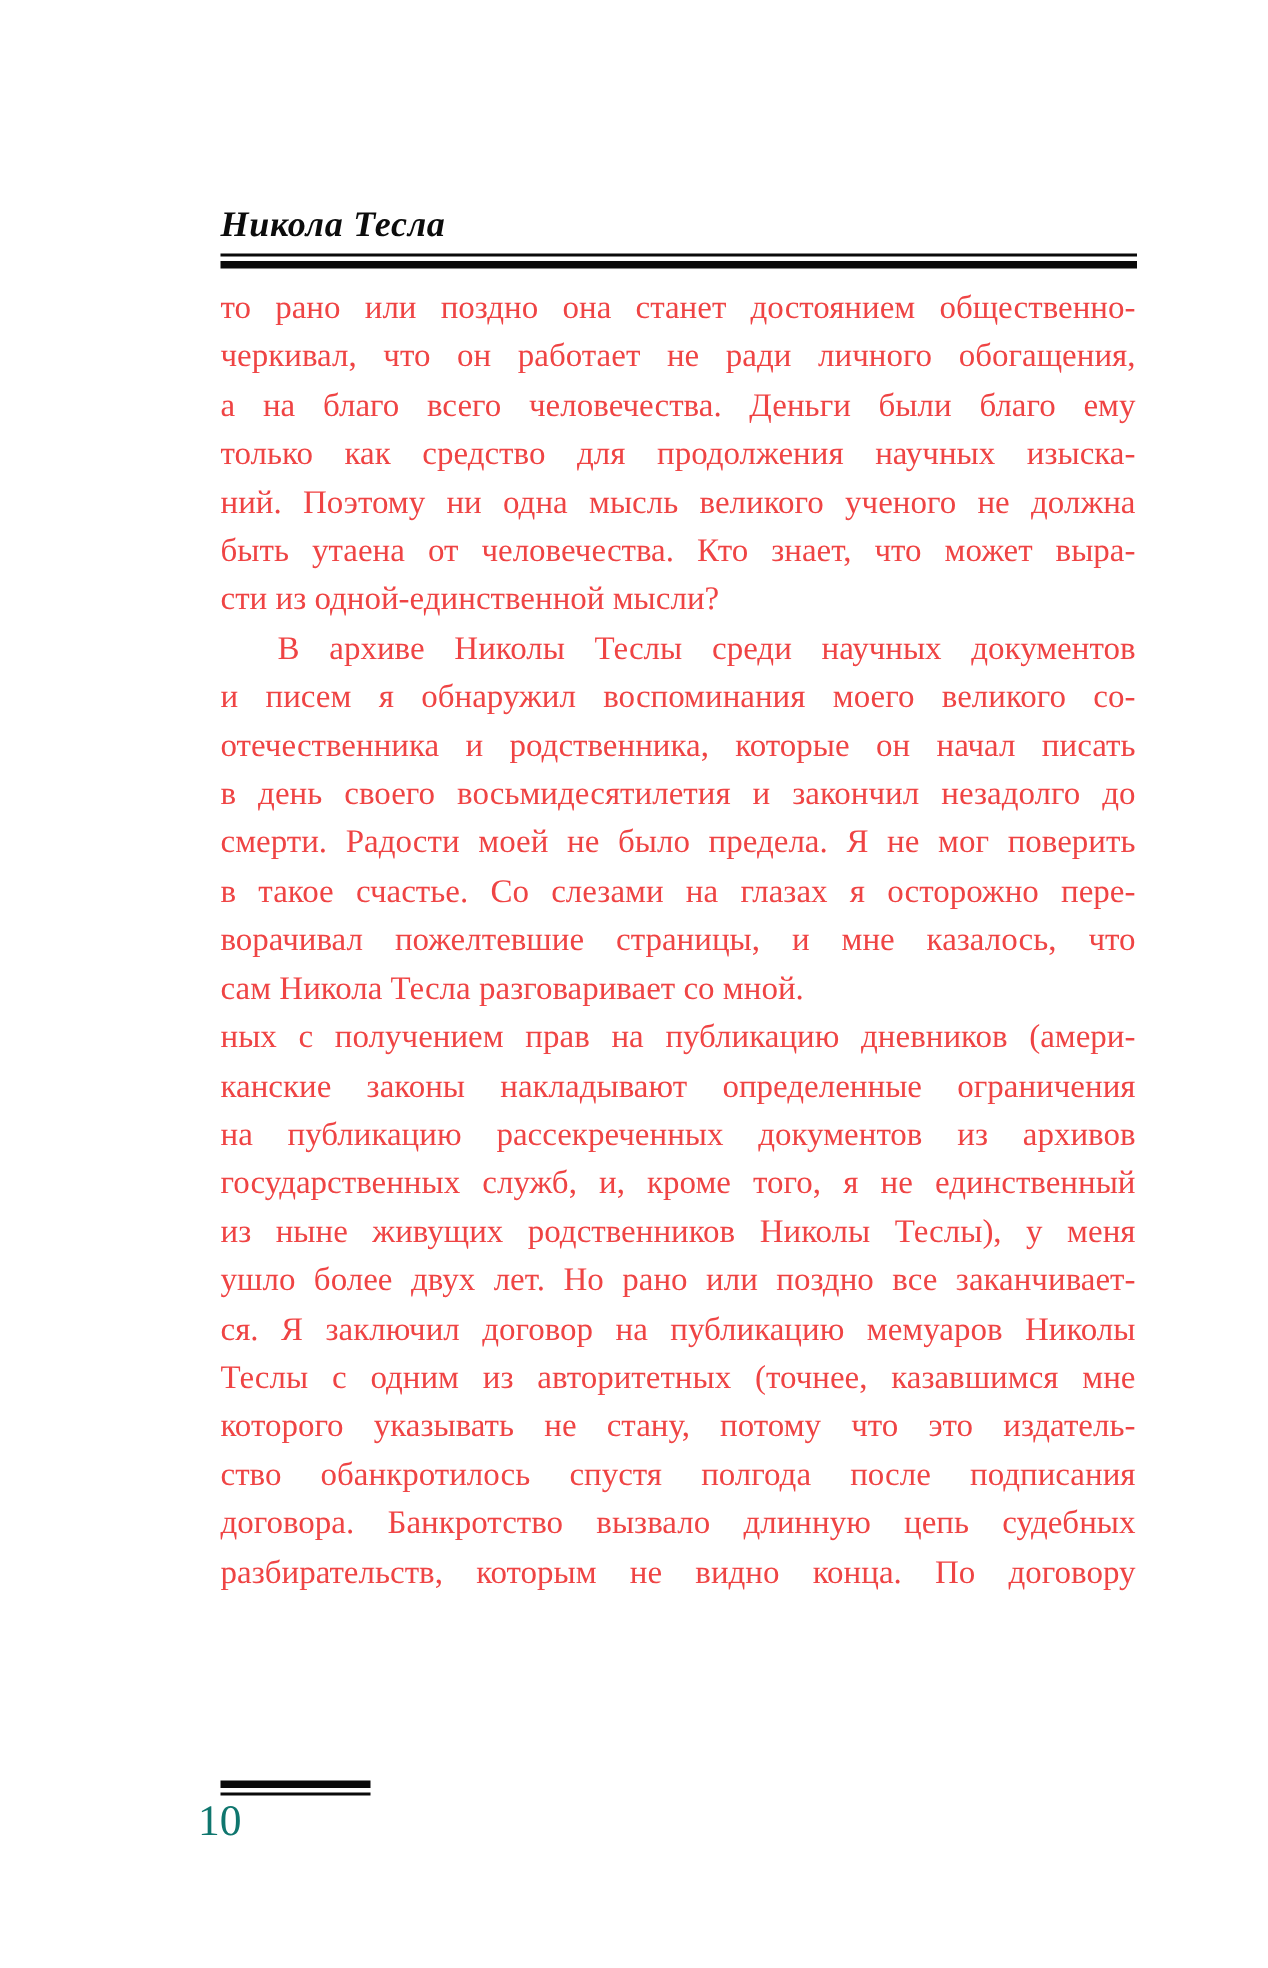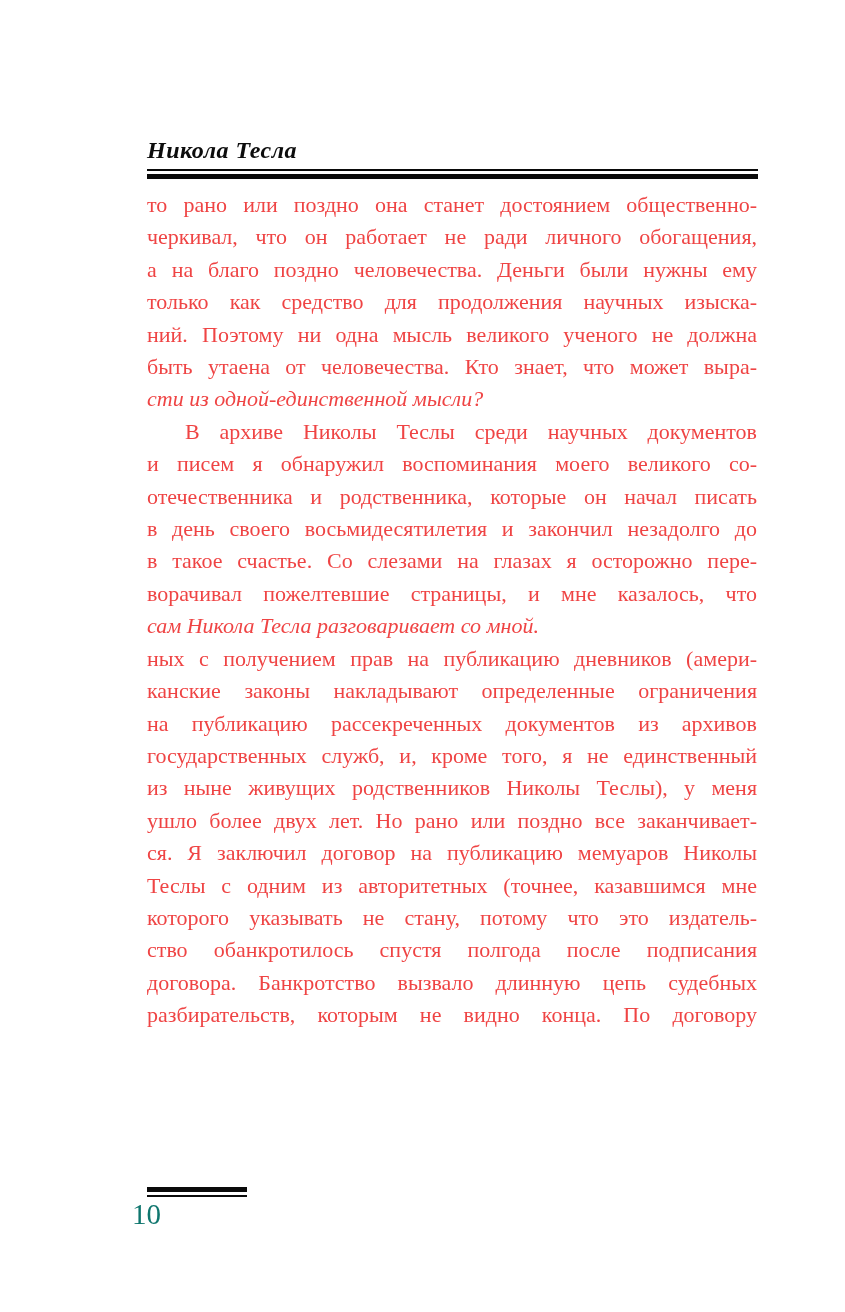--- a/index.html
+++ b/index.html
@@ -55,21 +55,21 @@
   .line {
     width: 610px;
     font-size: 22px;
     line-height: 32.4px;
     white-space: nowrap;
     text-align: justify;
     text-align-last: justify;
     color: #ef4444;
   }
   .line.indent { text-indent: 38px; }
-  .line.last-left { text-align-last: left; font-style: italic; }
+  .line.last-left { text-align-last: left; }
   .footer-rule-thick {
     position: absolute;
     left: 147px;
     top: 1151px;
     width: 100px;
     height: 5px;
     background: #0a0a0a;
   }
   .footer-rule-thin {
     position: absolute;
@@ -95,31 +95,32 @@
 
   <div class="running-title">Никола Тесла</div>
 
   <div class="header-rule-thin"></div>
   <div class="header-rule-thick"></div>
 
   <div class="page-body">
       <div class="paragraph">
         <div class="line">то рано или поздно она станет достоянием общественно-</div>
         <div class="line">черкивал, что он работает не ради личного обогащения,</div>
-        <div class="line">а на благо поздно человечества. Деньги были нужны ему</div>
+        <div class="line">а на благо всего человечества. Деньги были благо ему</div>
         <div class="line">только как средство для продолжения научных изыска-</div>
         <div class="line">ний. Поэтому ни одна мысль великого ученого не должна</div>
         <div class="line">быть утаена от человечества. Кто знает, что может выра-</div>
         <div class="line last-left">сти из одной-единственной мысли?</div>
       </div>
       <div class="paragraph">
         <div class="line indent">В архиве Николы Теслы среди научных документов</div>
         <div class="line">и писем я обнаружил воспоминания моего великого со-</div>
         <div class="line">отечественника и родственника, которые он начал писать</div>
         <div class="line">в день своего восьмидесятилетия и закончил незадолго до</div>
+        <div class="line">смерти. Радости моей не было предела. Я не мог поверить</div>
         <div class="line">в такое счастье. Со слезами на глазах я осторожно пере-</div>
         <div class="line">ворачивал пожелтевшие страницы, и мне казалось, что</div>
         <div class="line last-left">сам Никола Тесла разговаривает со мной.</div>
       </div>
       <div class="paragraph">
         <div class="line">ных с получением прав на публикацию дневников (амери-</div>
         <div class="line">канские законы накладывают определенные ограничения</div>
         <div class="line">на публикацию рассекреченных документов из архивов</div>
         <div class="line">государственных служб, и, кроме того, я не единственный</div>
         <div class="line">из ныне живущих родственников Николы Теслы), у меня</div>

